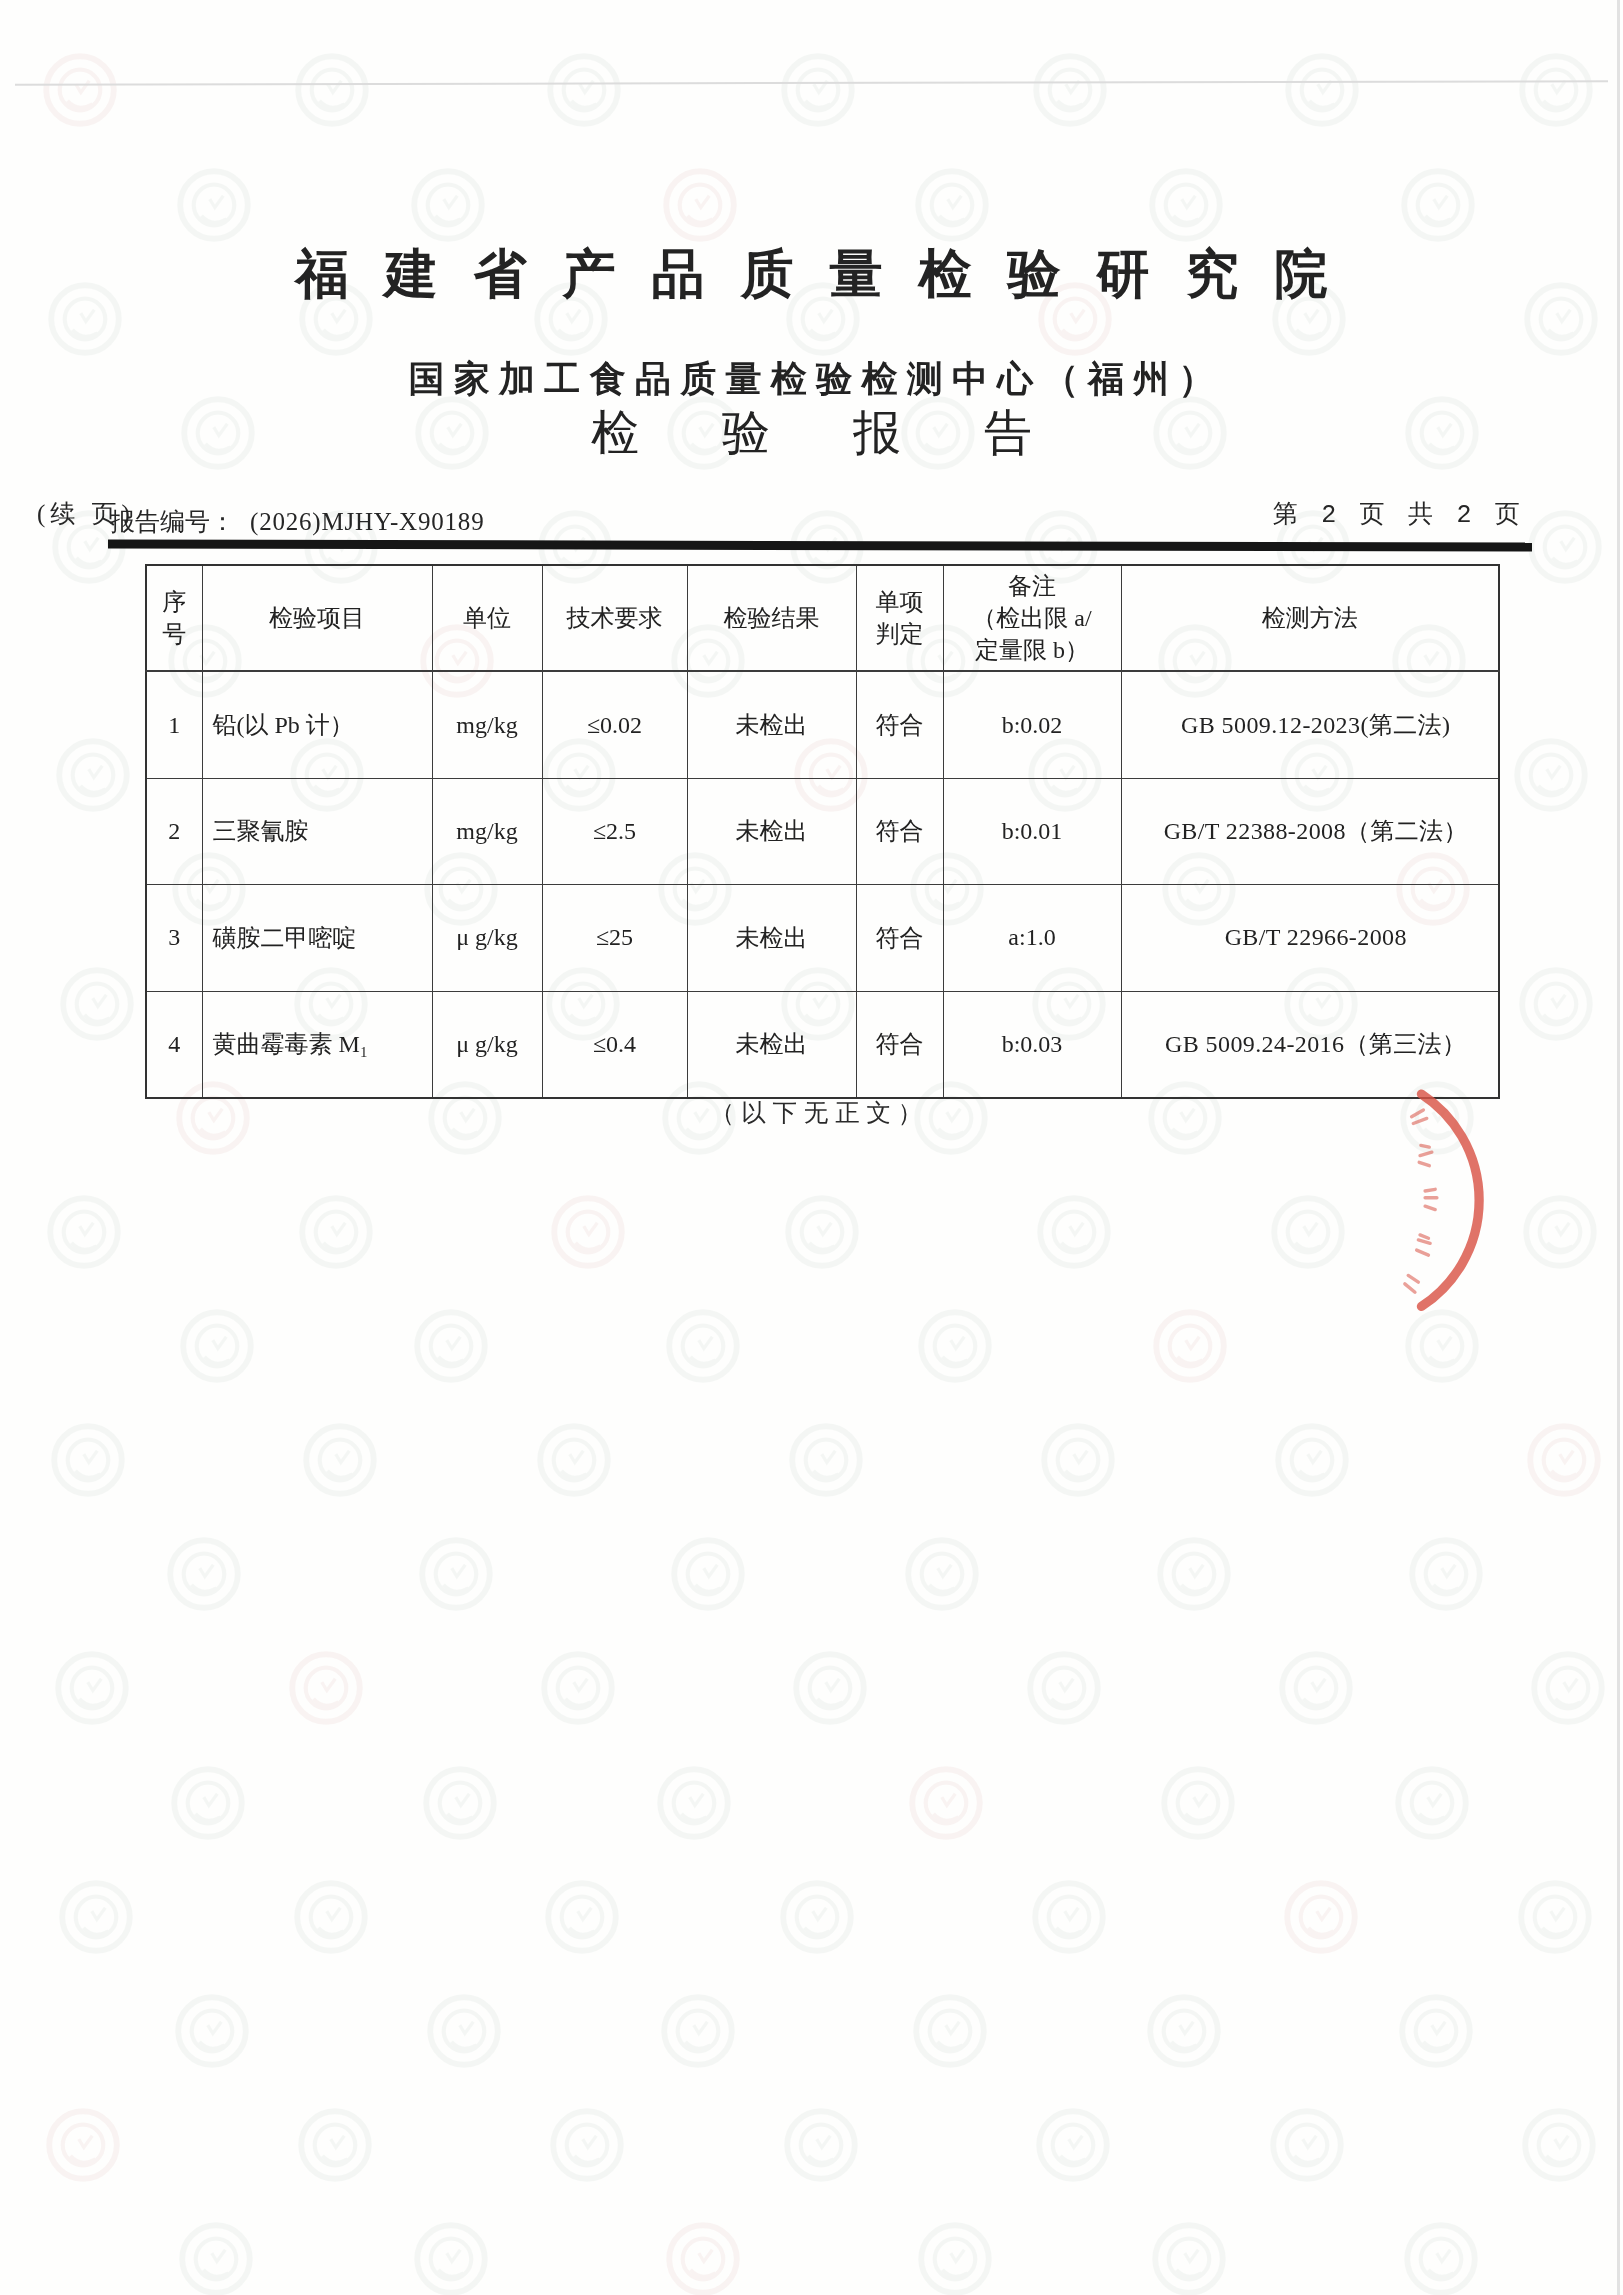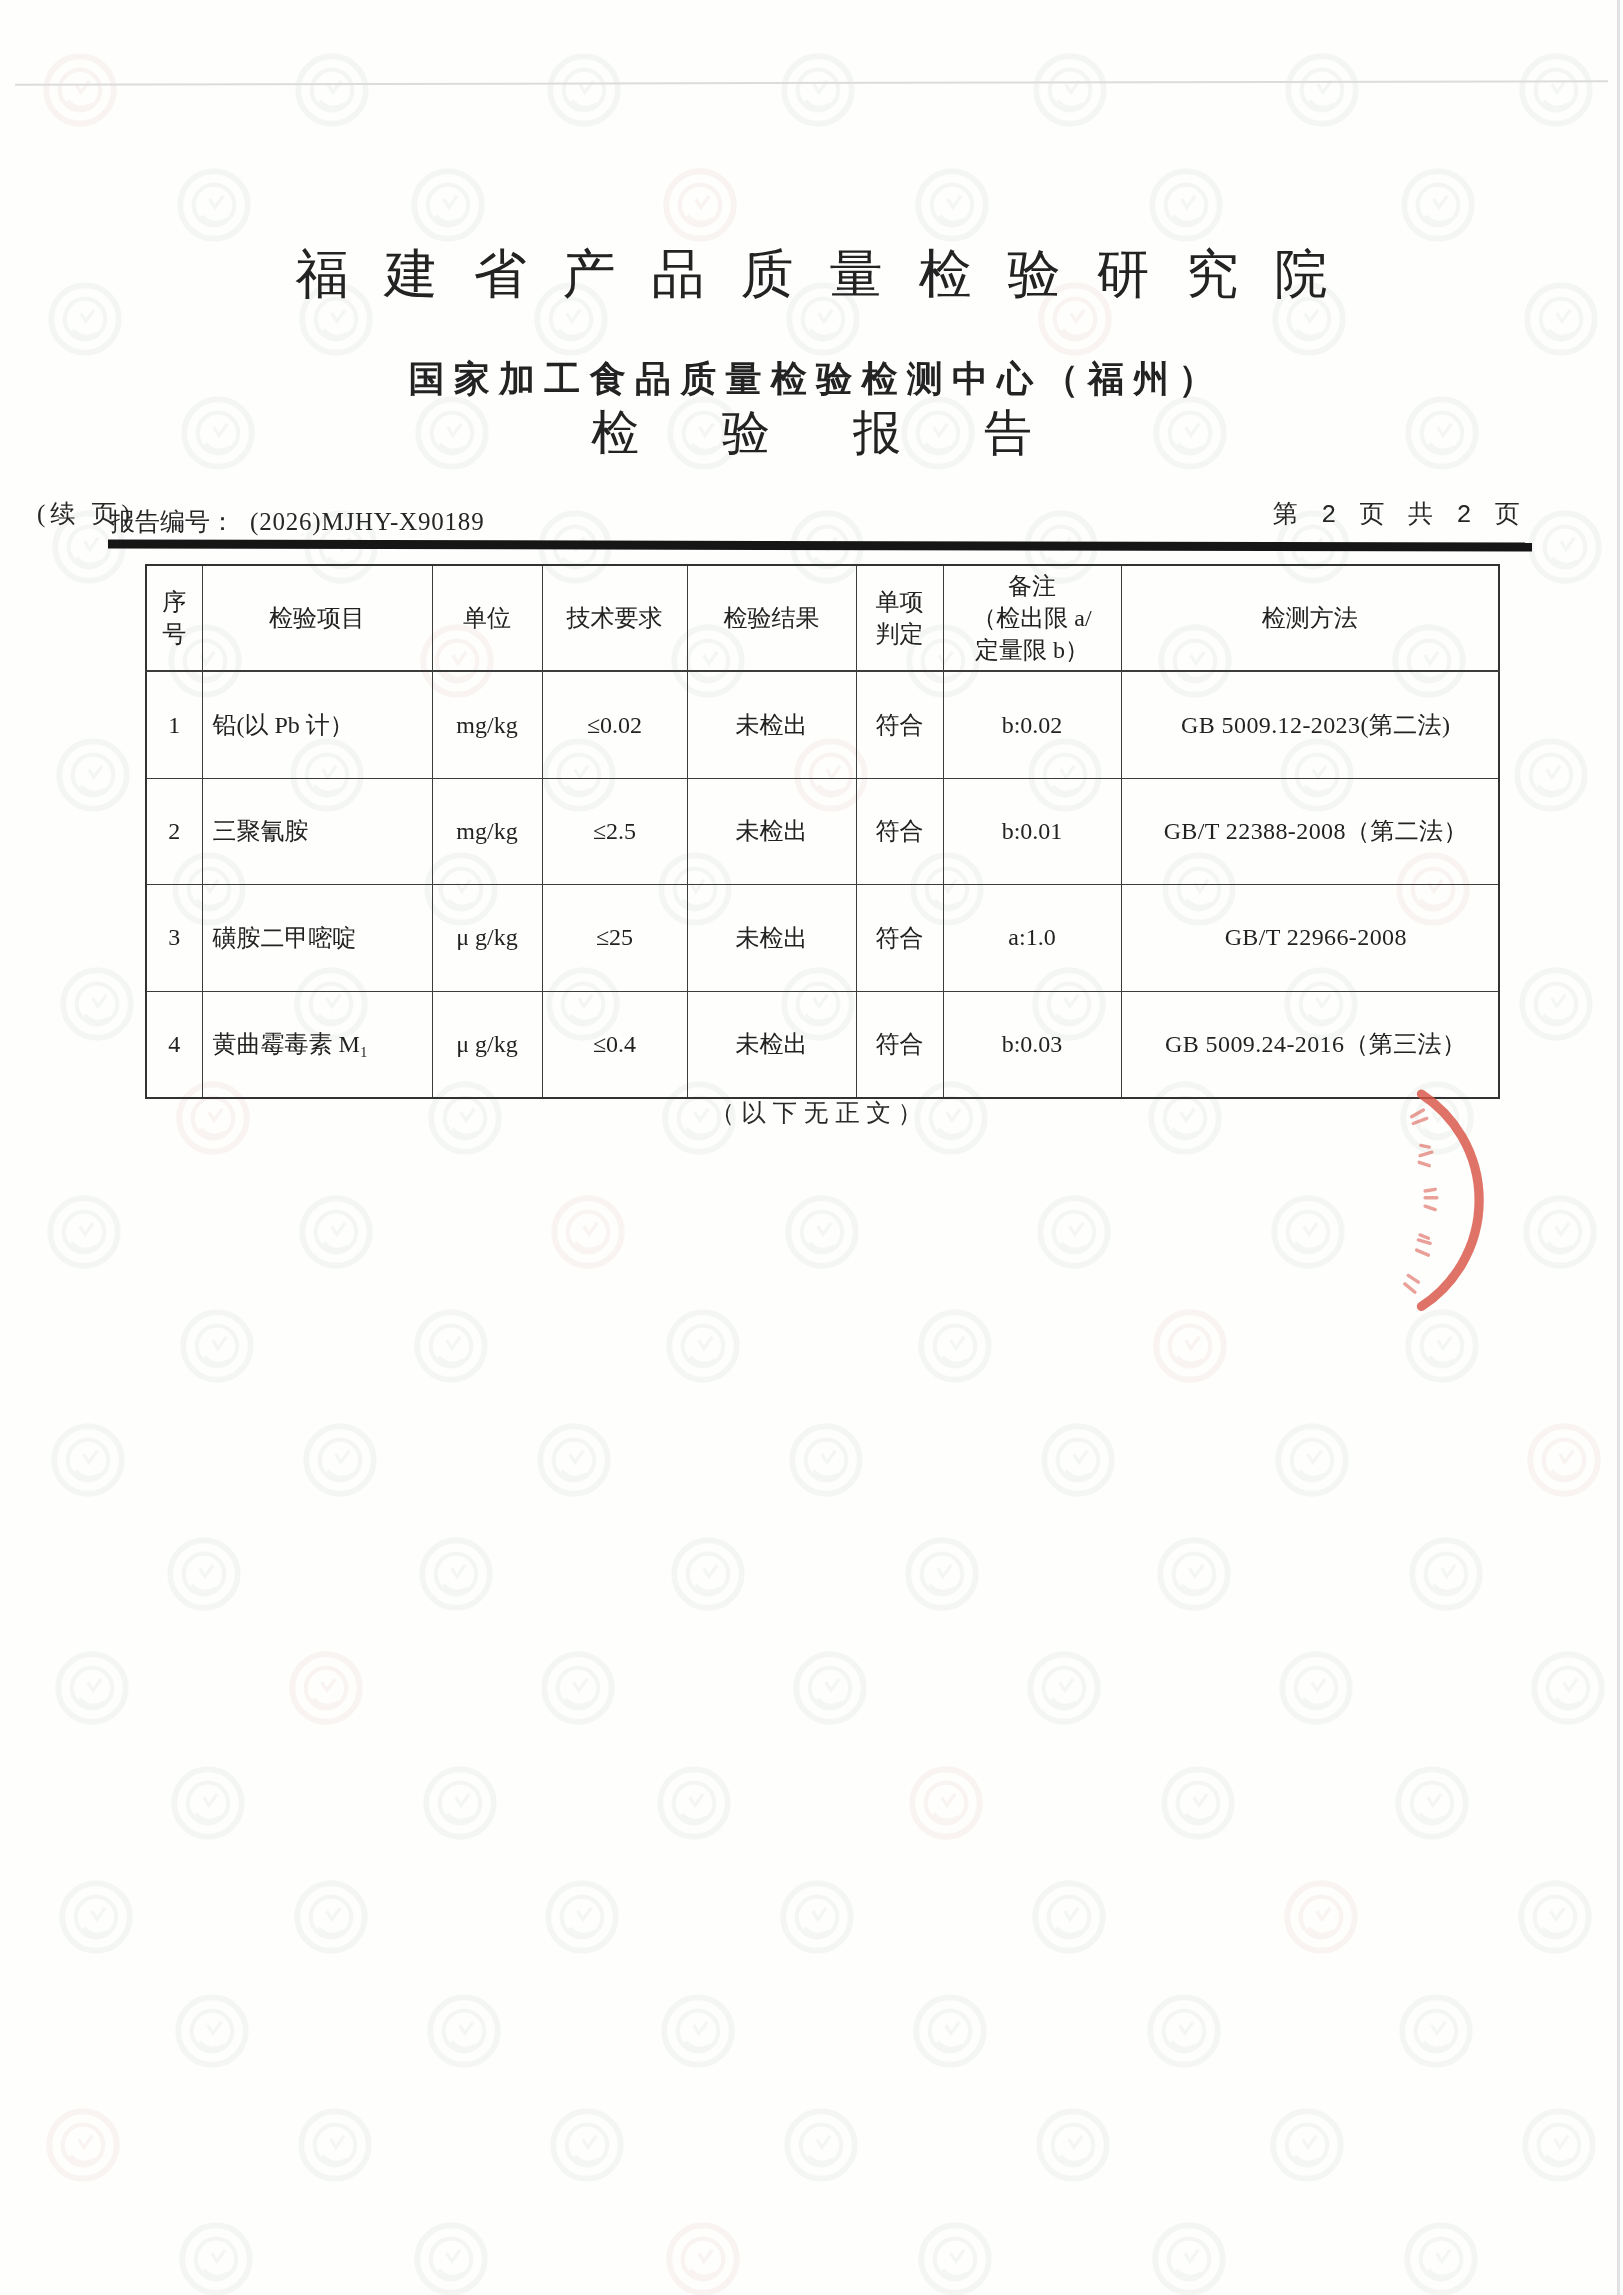--- a/index.html
+++ b/index.html
@@ -5,21 +5,21 @@
   html,body{margin:0;padding:0;background:#ffffff;}
   .page{position:relative;width:1623px;height:2295px;background:#fefefd;overflow:hidden;
         font-family:"Liberation Serif","DejaVu Serif",serif;color:#1f1f1f;}
   .wm-layer{position:absolute;inset:0;pointer-events:none;}
   .wm{position:absolute;opacity:0.07;}
   .wm-pink{opacity:0.09;}
   .scan-top-line{position:absolute;left:15px;top:82px;width:1593px;height:1.7px;background:#dcdcdc;
         transform:rotate(-0.12deg);}
   .scan-right-line{position:absolute;right:3.4px;top:0;width:2.5px;height:100%;background:#e2e2e2;}
 
-  .title1{position:absolute;left:0;right:0;top:239px;text-align:center;font-size:53px;font-weight:normal;
+  .title1{position:absolute;left:0;right:0;top:239px;text-align:center;font-size:53px;font-weight:bold;
         letter-spacing:36px;text-indent:36px;color:#232323;}
   .title2{position:absolute;left:0;right:0;top:333px;text-align:center;font-size:36px;font-weight:bold;
         letter-spacing:9.3px;text-indent:9.3px;color:#232323;margin-top:22px;}
   .title3{position:absolute;left:0;right:0;top:401px;text-align:center;font-size:48px;font-weight:normal;
         letter-spacing:83px;text-indent:83px;color:#232323;}
 
   .meta{position:absolute;left:0;right:0;top:497px;height:34px;font-size:25px;color:#262626;}
   .m-left{position:absolute;left:110px;top:0;margin-top:8px;}
   .m-val{margin-left:15px;letter-spacing:0.8px;}
   .m-center{position:absolute;left:12px;right:0;top:0;text-align:left;letter-spacing:5px;padding-left:25px;}

